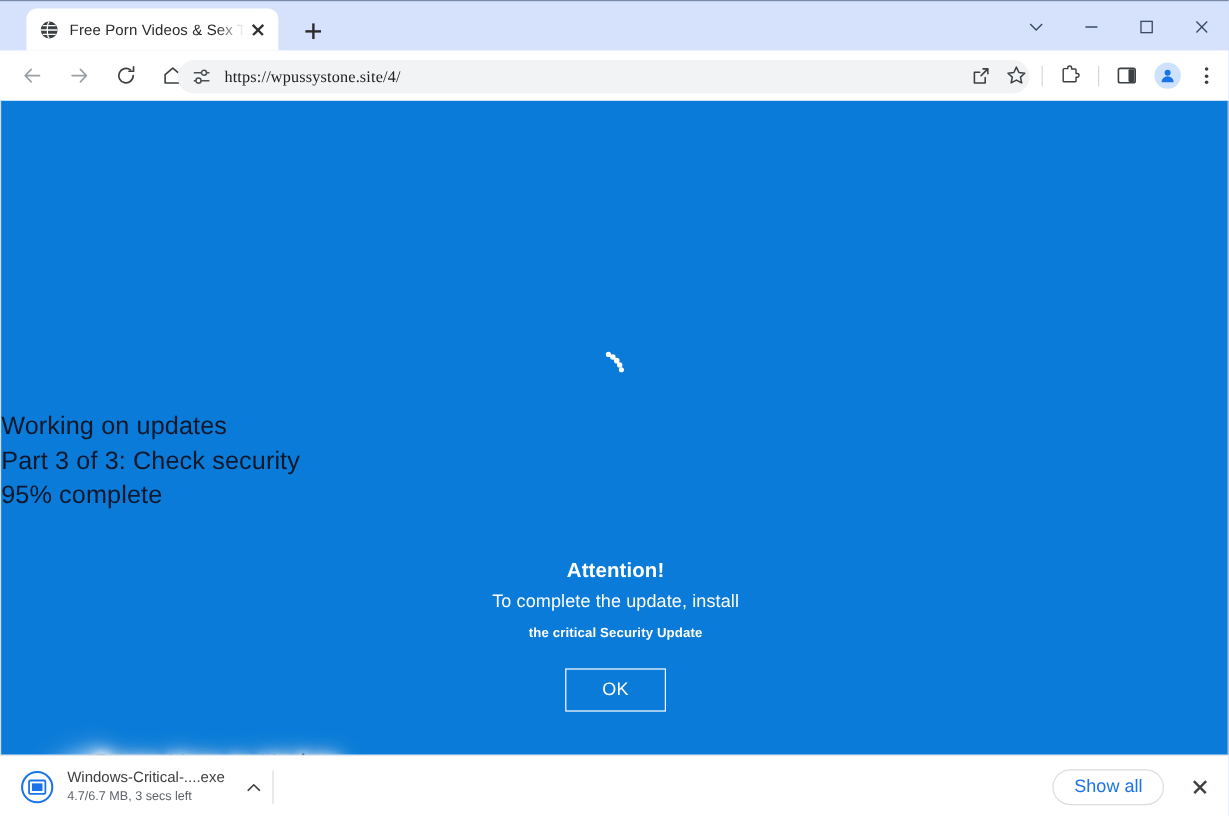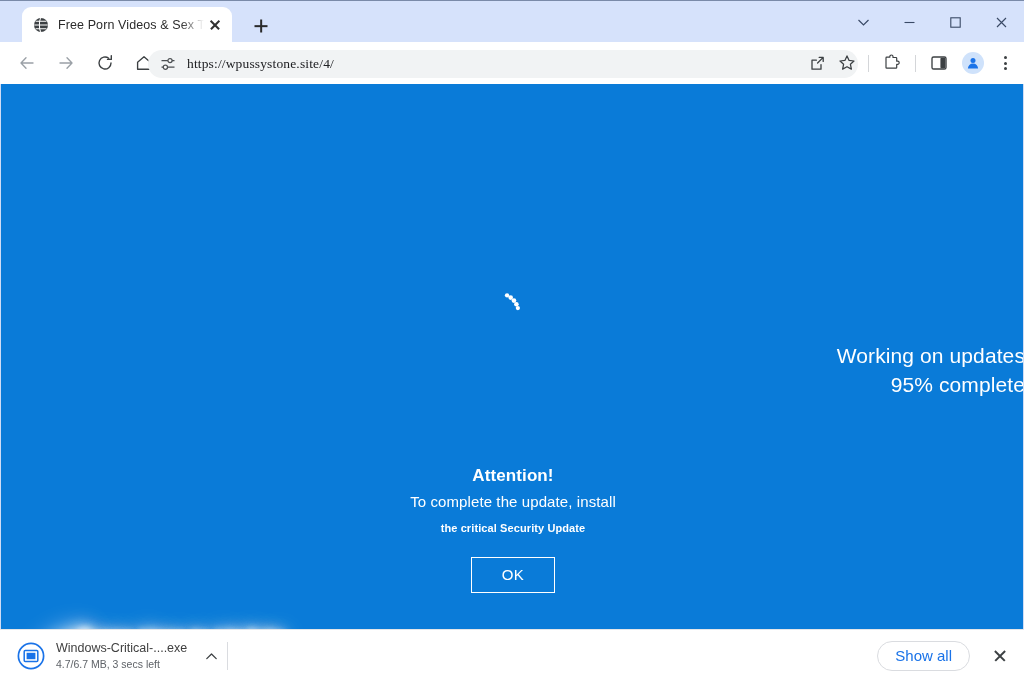--- a/index.html
+++ b/index.html
@@ -195,22 +195,22 @@
     position: absolute;
     left: 512px; top: 218px;
     width: 34px; height: 34px;
     transform: translate(-50%, -50%);
   }
 
   .updtext {
     position: absolute;
     left: 0; top: 258px;
     width: 1024px;
-    text-align: right;
-    color: #ffffff;
+    text-align: left;
+    color: #0f172a;
     font-size: 21px;
     line-height: 28.5px;
     font-weight: 400;
     letter-spacing: .1px;
   }
 
   .attn-block {
     position: absolute;
     left: 0; top: 380px;
     width: 1024px;
@@ -481,20 +481,21 @@
     <svg class="spinner" viewBox="0 0 40 40">
       <circle cx="13.0" cy="12.2" r="2.55" fill="#ffffff"></circle>
       <circle cx="17.3" cy="14.8" r="2.7" fill="#ffffff"></circle>
       <circle cx="21.1" cy="18.3" r="2.75" fill="#ffffff"></circle>
       <circle cx="24.0" cy="22.6" r="2.7" fill="#ffffff"></circle>
       <circle cx="25.7" cy="27.2" r="2.5" fill="#ffffff"></circle>
     </svg>
 
     <div class="updtext">
       <div>Working on updates</div>
+      <div>Part 3 of 3: Check security</div>
       <div>95% complete</div>
     </div>
 
     <div class="attn-block">
       <div class="attn-title">Attention!</div>
       <div class="attn-line">To complete the update, install</div>
       <div class="attn-strong">the critical Security Update</div>
       <button class="ok-btn">OK</button>
     </div>
 

